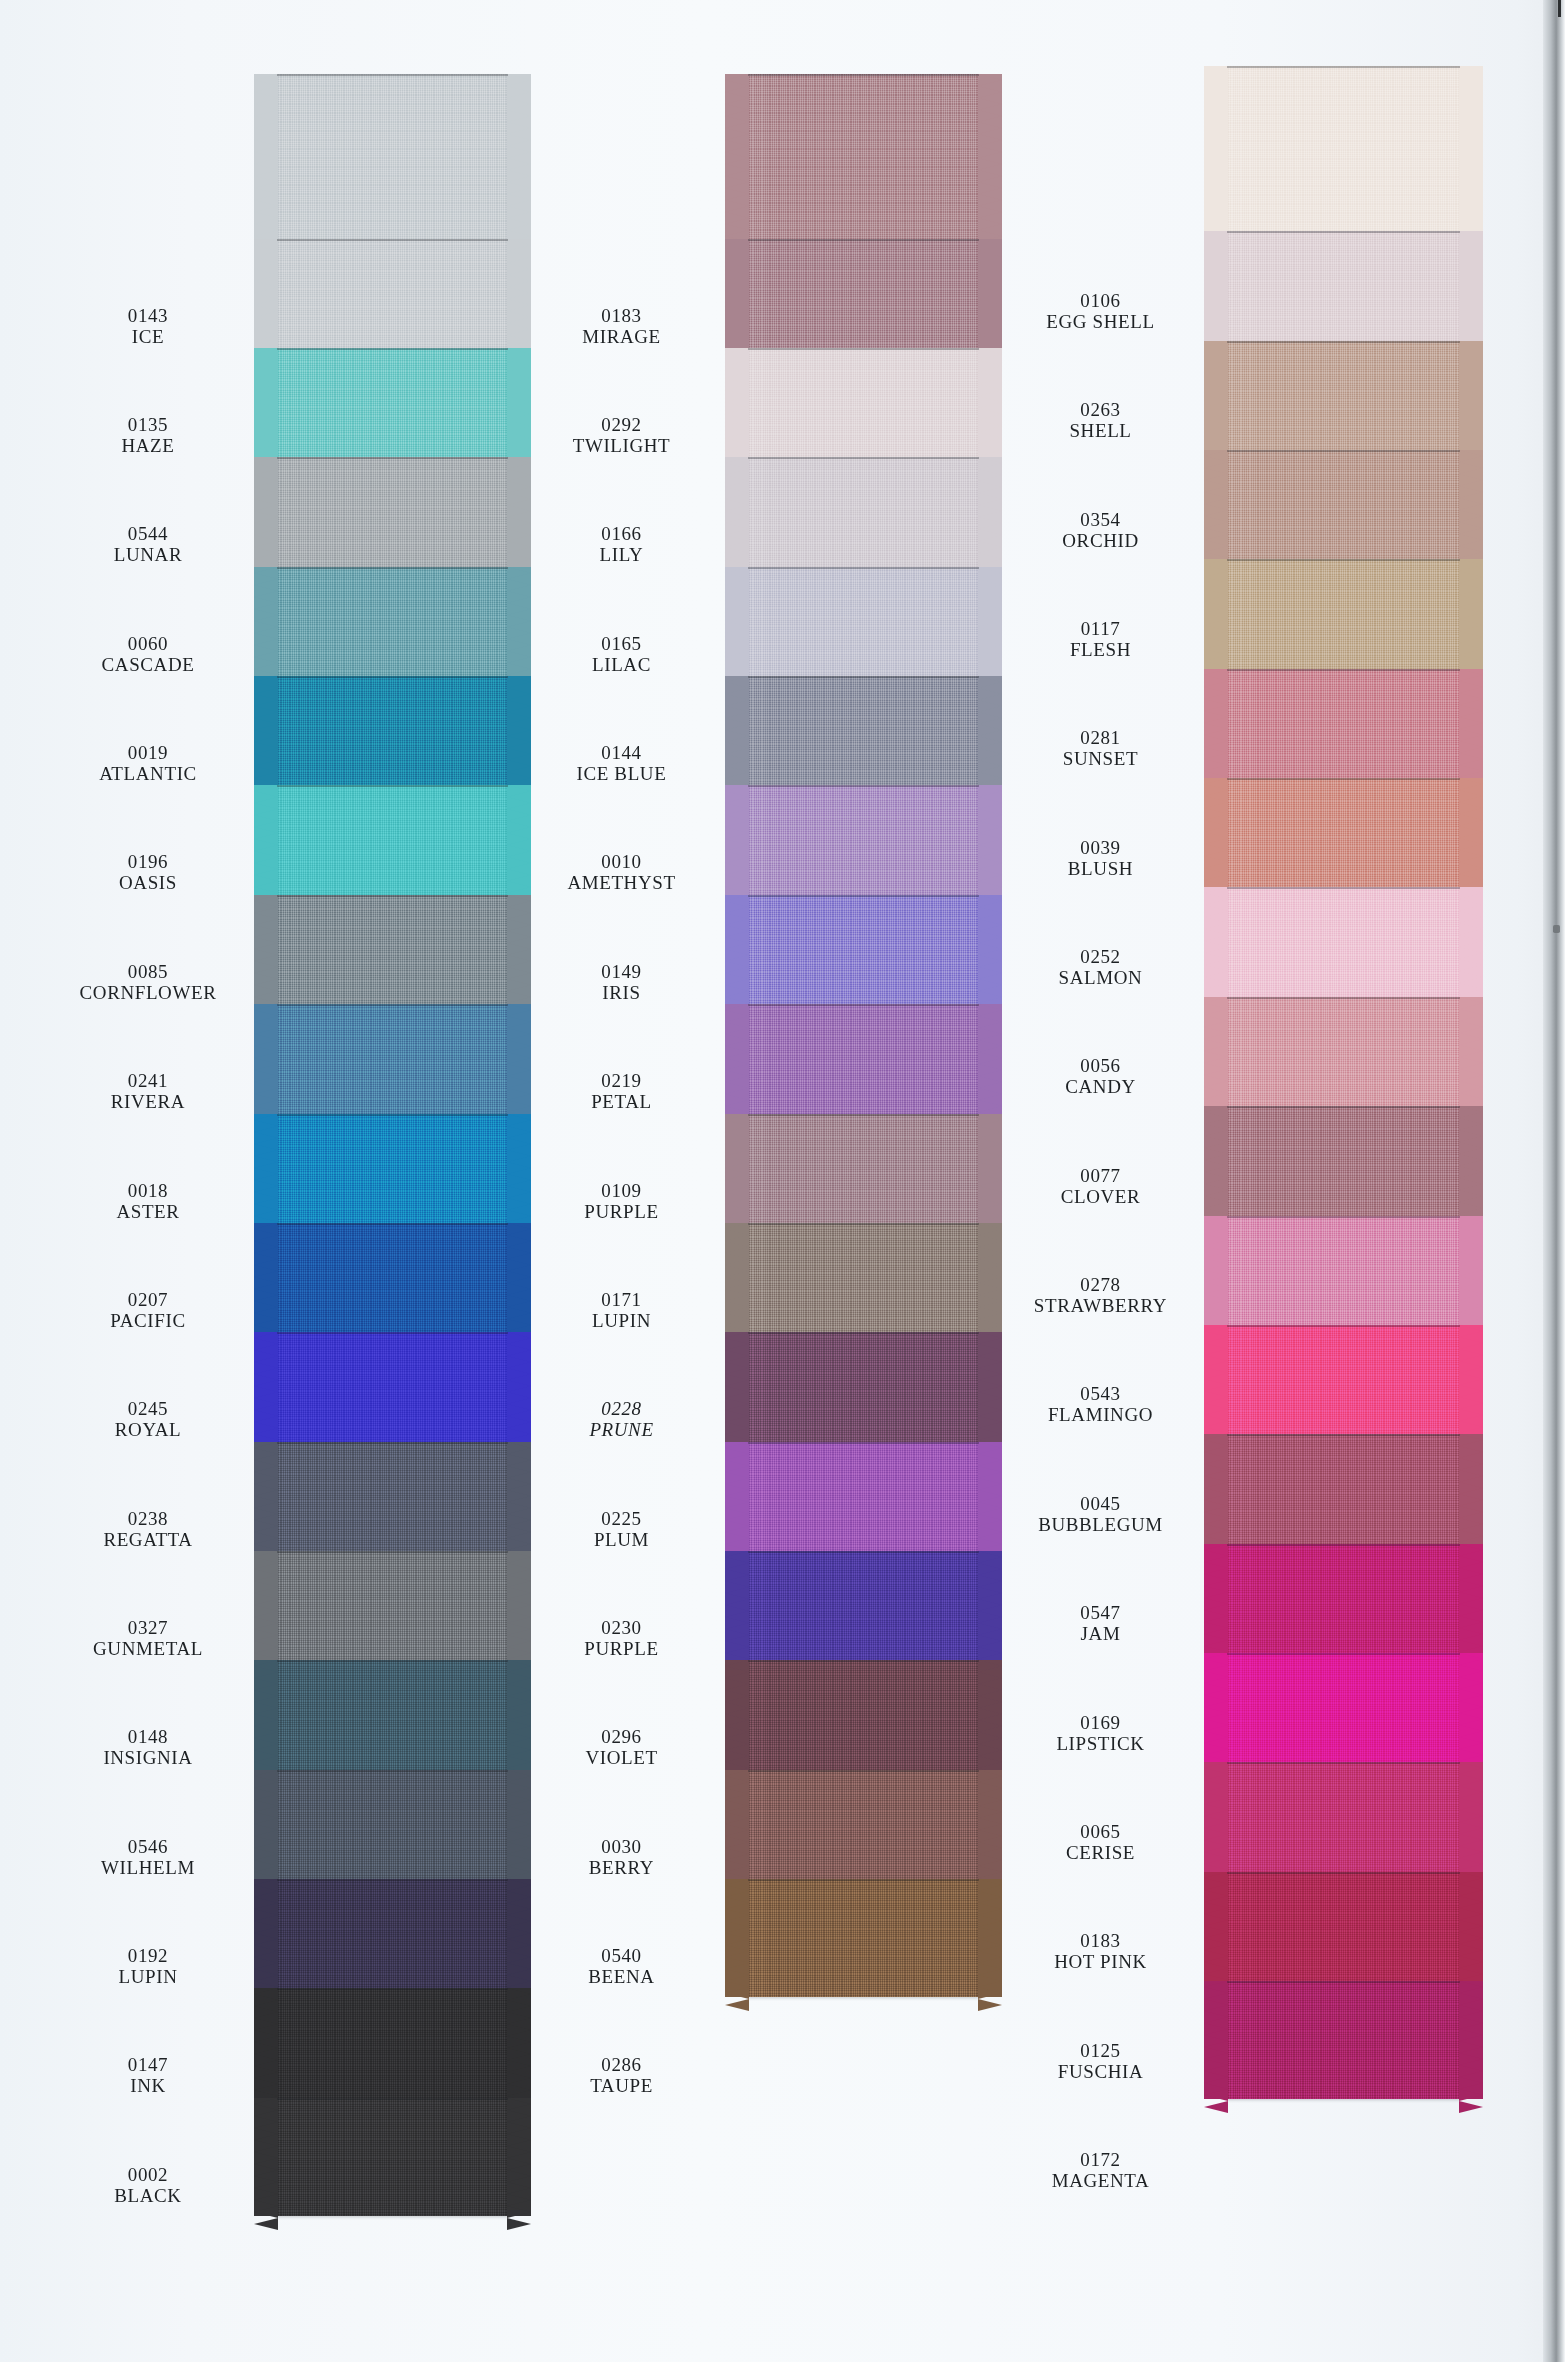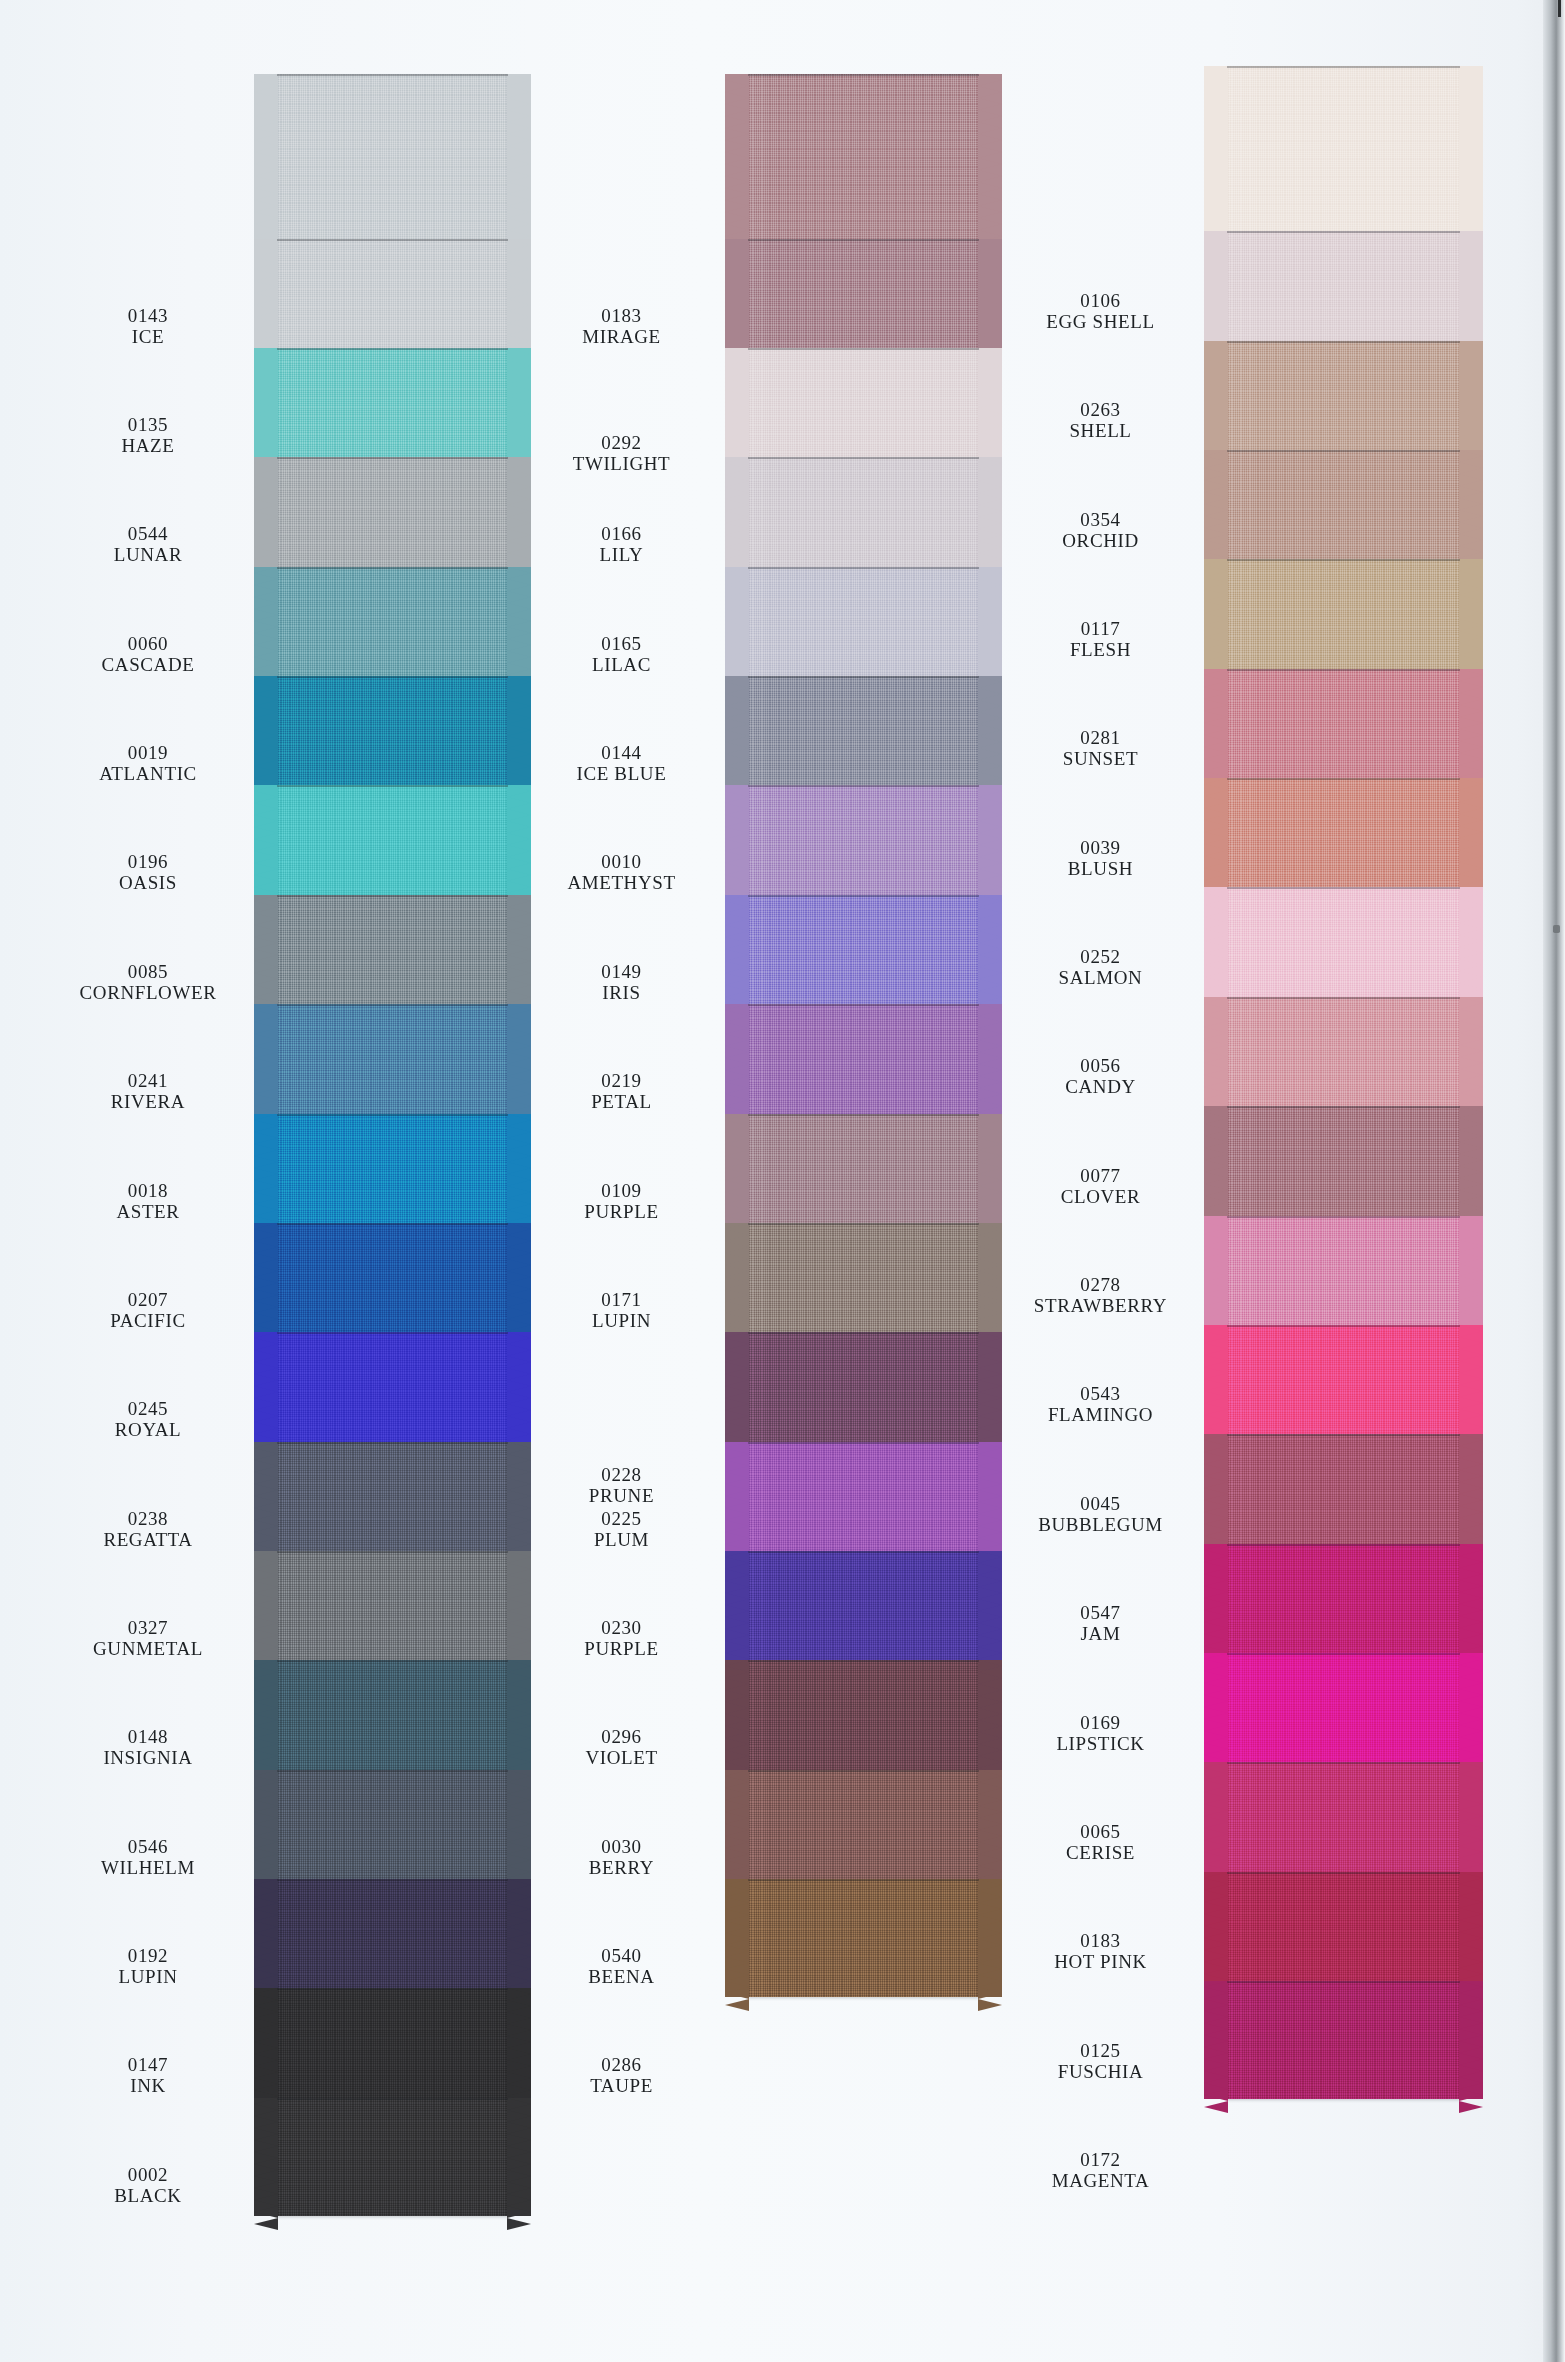--- a/index.html
+++ b/index.html
@@ -1300,21 +1300,21 @@
             <i style="top: 288px; background: rgb(176, 139, 146);"></i>
           </div>
           <div class="shadowline"></div>
         </div>
       </div>
       <div class="col-labels" style="left: 506px; width: 231px; top: 0px; height: 2363px; z-index: 400;">
         <div class="label" style="top: 305px;">
           <span class="code">0183</span>
           <span class="nm">MIRAGE</span>
         </div>
-        <div class="label" style="top: 414px; margin-top: 18px;">
+        <div class="label" style="top: 414px;">
           <span class="code">0292</span>
           <span class="nm">TWILIGHT</span>
         </div>
         <div class="label" style="top: 523px;">
           <span class="code">0166</span>
           <span class="nm">LILY</span>
         </div>
         <div class="label" style="top: 633px;">
           <span class="code">0165</span>
           <span class="nm">LILAC</span>
@@ -1336,21 +1336,21 @@
           <span class="nm">PETAL</span>
         </div>
         <div class="label" style="top: 1180px;">
           <span class="code">0109</span>
           <span class="nm">PURPLE</span>
         </div>
         <div class="label" style="top: 1289px;">
           <span class="code">0171</span>
           <span class="nm">LUPIN</span>
         </div>
-        <div class="label" style="top: 1464px;">
+        <div class="label" style="top: 1398px; font-style: italic;">
           <span class="code">0228</span>
           <span class="nm">PRUNE</span>
         </div>
         <div class="label" style="top: 1508px;">
           <span class="code">0225</span>
           <span class="nm">PLUM</span>
         </div>
         <div class="label" style="top: 1617px;">
           <span class="code">0230</span>
           <span class="nm">PURPLE</span>

